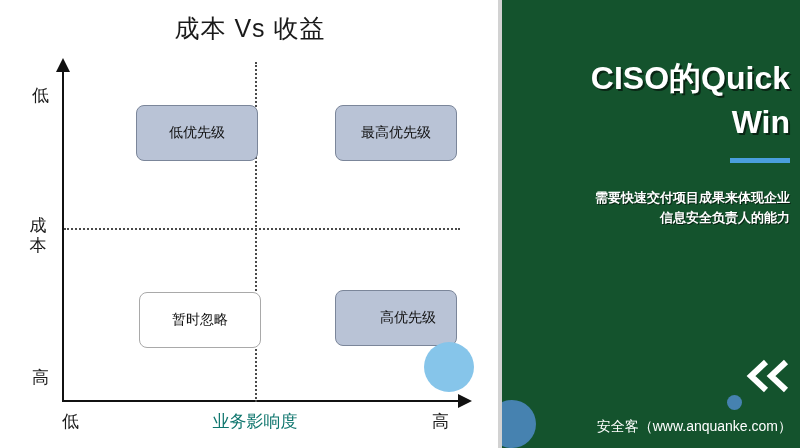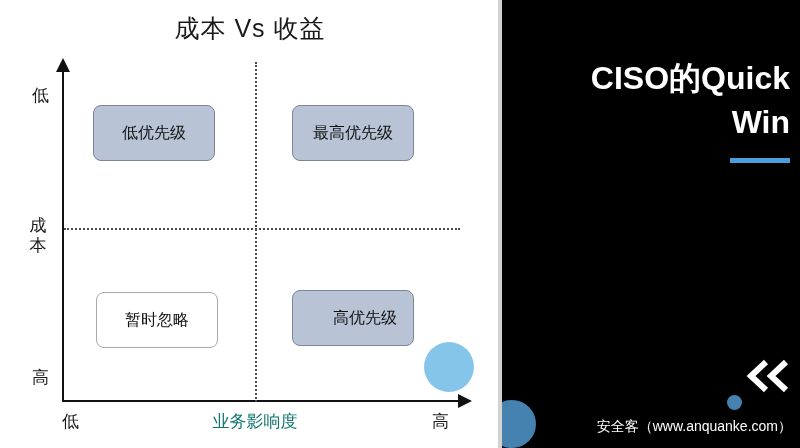--- a/index.html
+++ b/index.html
@@ -112,23 +112,24 @@
     white-space: nowrap;
   }
 
   
   .quad-box {
     position: absolute;
     display: flex;
     align-items: center;
     justify-content: center;
     border-radius: 8px;
-    font-size: 16px;
+    font-size: 14px;
     color: #111111;
     box-sizing: border-box;
+    margin-left: 43px;
   }
   .quad-box.filled {
     background: #b9c3d6;
     border: 1px solid #7b869a;
   }
   .quad-box.hollow {
     background: #ffffff;
     border: 1px solid #a9a9a9;
   }
   #box-low-priority   { left: 93px;  top: 105px; width: 122px; height: 56px; }
@@ -149,21 +150,21 @@
   #divider-panel {
     position: absolute;
     left: 498px; top: 0;
     width: 4px; height: 448px;
     background: #d2d2d2;
   }
   #dark-panel {
     position: absolute;
     left: 502px; top: 0;
     width: 298px; height: 448px;
-    background: #000000;
+    background: #14532d;
     overflow: hidden;
   }
 
   #panel-title {
     position: absolute;
     right: 10px; top: 56px;
     width: 282px;
     text-align: right;
     font-size: 32px;
     font-weight: bold;
@@ -260,20 +261,24 @@
 
   <div id="dark-panel">
 
     <div id="panel-title">
       <div>CISO的Quick</div>
       <div>Win</div>
     </div>
 
     <div id="panel-rule"></div>
 
+    <div id="panel-subtitle">
+      <div>需要快速交付项目成果来体现企业</div>
+      <div>信息安全负责人的能力</div>
+    </div>
 
     <div id="panel-bubble-large"></div>
     <div id="panel-bubble-small"></div>
 
     <svg id="chevron-icon" viewBox="0 0 46 40">
       <g fill="none" stroke="#ffffff" stroke-width="6" stroke-linecap="butt" stroke-linejoin="miter">
         <polyline points="20,6 5,20 20,34"></polyline>
         <polyline points="40,6 25,20 40,34"></polyline>
       </g>
     </svg>

